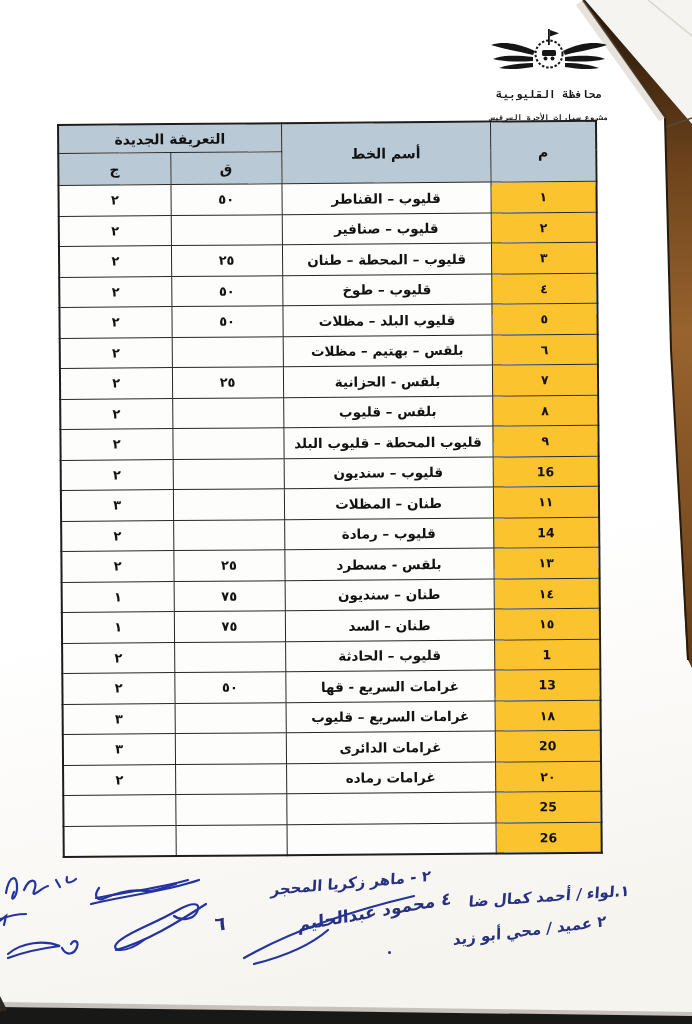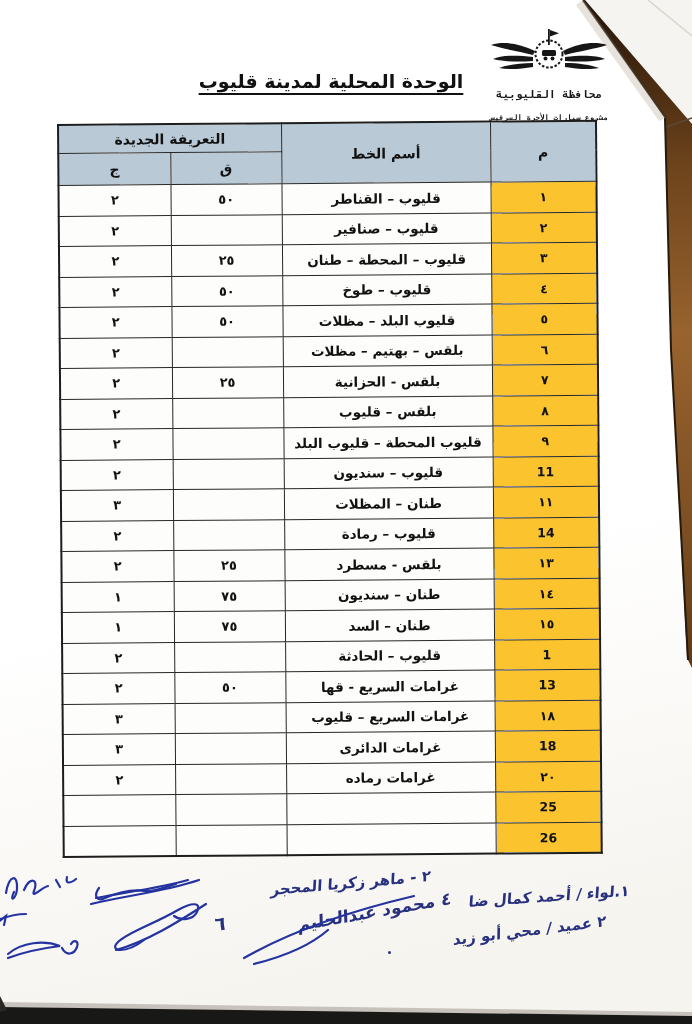--- a/index.html
+++ b/index.html
@@ -94,21 +94,20 @@
           <rect x="54" y="22" width="14" height="6" rx="1.5"></rect>
           <circle cx="57.5" cy="30.5" r="2"></circle>
           <circle cx="64.5" cy="30.5" r="2"></circle>
         </g>
         <circle cx="61" cy="26" r="13.5" fill="none" stroke="#161616" stroke-width="2" stroke-dasharray="2.5 1.8"></circle>
       </svg>
       <div class="org">محافظة القليوبية</div>
       <div class="sub">مشروع سيارات الأجرة السرفيس</div>
     </div>
 
-    <div class="doc-title">الوحدة المحلية لمدينة قليوب</div>
 
     <div class="doc-table">
       <table dir="rtl">
         <colgroup>
           <col style="width:106px">
             <col style="width:209px">
             <col style="width:111px">
             <col style="width:112px">
         </colgroup>
         <thead>
@@ -171,21 +170,21 @@
               <td class="cell-q"></td>
               <td class="cell-g">٢</td>
             </tr>
             <tr>
               <td class="cell-no">٩</td>
               <td class="cell-line">قليوب المحطة – قليوب البلد</td>
               <td class="cell-q"></td>
               <td class="cell-g">٢</td>
             </tr>
             <tr>
-              <td class="cell-no">11</td>
+              <td class="cell-no">16</td>
               <td class="cell-line">قليوب – سنديون</td>
               <td class="cell-q"></td>
               <td class="cell-g">٢</td>
             </tr>
             <tr>
               <td class="cell-no">١١</td>
               <td class="cell-line">طنان – المظلات</td>
               <td class="cell-q"></td>
               <td class="cell-g">٣</td>
             </tr>
@@ -225,21 +224,21 @@
               <td class="cell-q">٥٠</td>
               <td class="cell-g">٢</td>
             </tr>
             <tr>
               <td class="cell-no">١٨</td>
               <td class="cell-line">غرامات السريع – قليوب</td>
               <td class="cell-q"></td>
               <td class="cell-g">٣</td>
             </tr>
             <tr>
-              <td class="cell-no">18</td>
+              <td class="cell-no">20</td>
               <td class="cell-line">غرامات الدائرى</td>
               <td class="cell-q"></td>
               <td class="cell-g">٣</td>
             </tr>
             <tr>
               <td class="cell-no">٢٠</td>
               <td class="cell-line">غرامات رماده</td>
               <td class="cell-q"></td>
               <td class="cell-g">٢</td>
             </tr>

